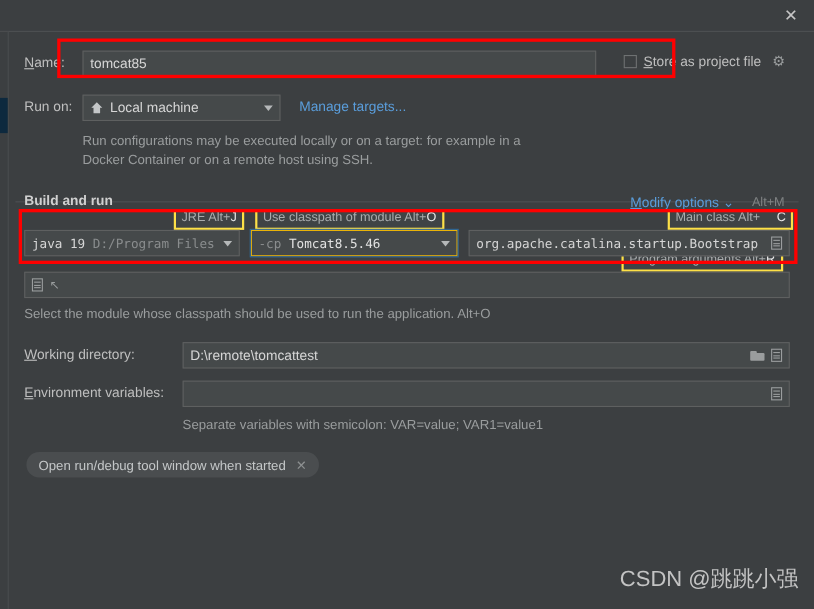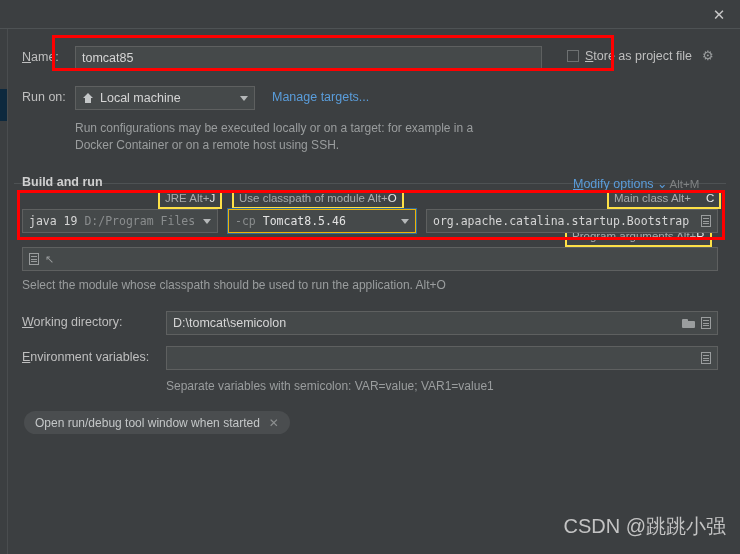--- a/index.html
+++ b/index.html
@@ -167,21 +167,21 @@
     left: 22px; top: 175px;
     font-size: 12.5px;
     font-weight: bold;
     color: #d0d0d0;
   }
   #modify-options {
     position: absolute;
     left: 573px; top: 176px;
     display: flex;
     align-items: center;
-    gap: 2px;
+    gap: 16px;
     justify-content: center;
   }
   #modify-shortcut {
     font-size: 11.5px;
     color: #7f8283;
   }
 
   
   .hintchip {
     position: absolute;
@@ -440,21 +440,21 @@
         <i></i>
       </span>
     <span class="icon-expand">↗</span>
   </span>
 </div>
 
 <div id="module-hint" class="hint-text">Select the module whose classpath should be used to run the application. Alt+O</div>
 
 <div id="workdir-label" class="lbl"><span class="mn">W</span><span>orking directory:</span></div>
 <div id="workdir-field" class="field">
-  <span>D:\tomcat\semicolon</span>
+  <span>D:\remote\tomcattest</span>
   <span class="field-icons">
     <span class="icon-folder"></span>
     <span class="icon-doc">
         <i></i>
         <i></i>
         <i></i>
       </span>
   </span>
 </div>
 

